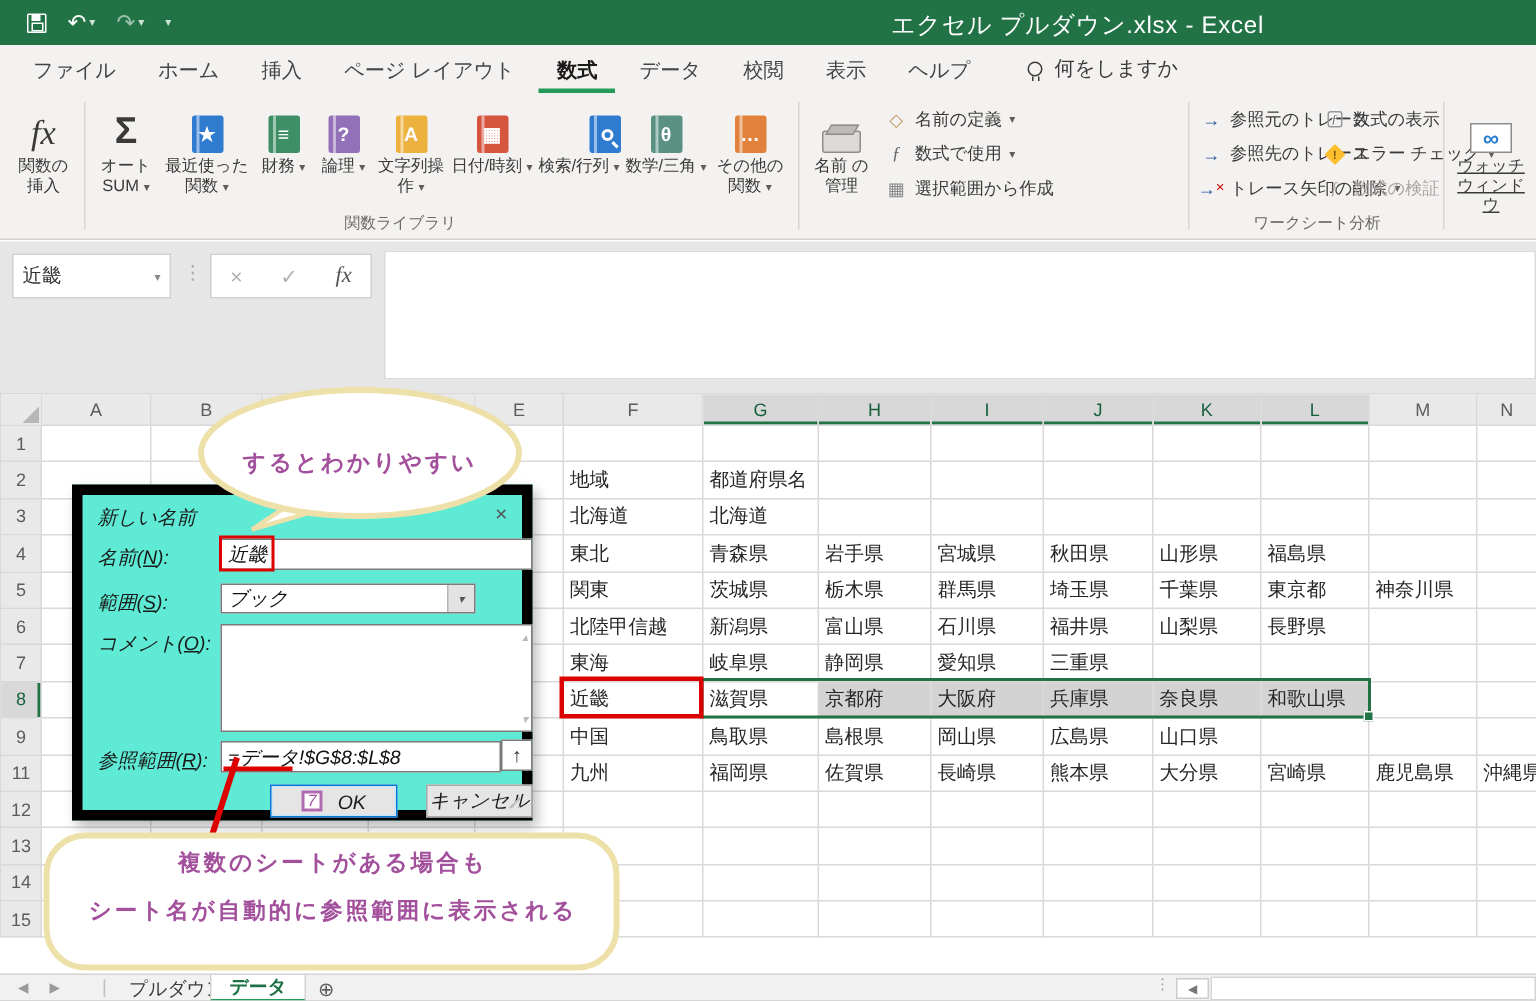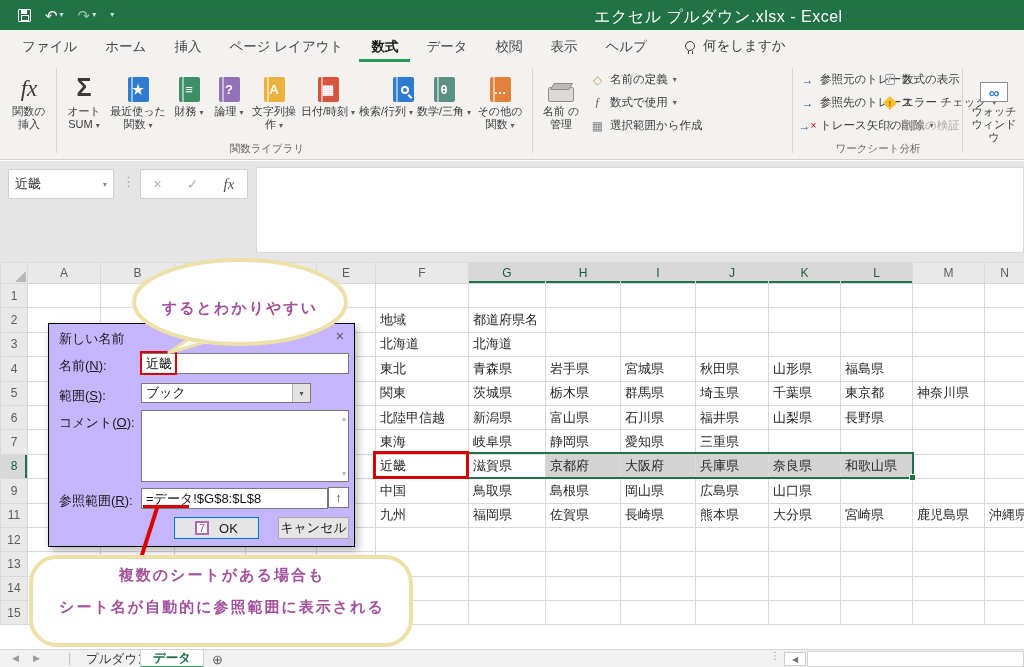--- a/index.html
+++ b/index.html
@@ -85,22 +85,22 @@
                 border-left:11px solid transparent; border-bottom:11px solid #b7b7b7; }
   td.cell { font-size:13px; color:#262626; padding:0 0 0 4px; background:#fff; }
   td.sel-fill { background:#d3d3d3; }
   .sel-border { position:absolute; left:467px; top:190px; width:447px; height:27px;
                 border:2px solid #217346; pointer-events:none; z-index:3; }
   .fill-handle { position:absolute; right:-4px; bottom:-4px; width:7px; height:7px; background:#217346; border:1px solid #fff; }
   .redbox-f8 { position:absolute; left:373px; top:189px; width:96px; height:28px;
                border:3px solid #dd0000; z-index:4; pointer-events:none; }
 
   
-  .dialog { position:absolute; left:48px; top:323px; width:307px; height:224px; background:#c4b5fd;
-            border:1px solid #000000; box-shadow:3px 4px 8px rgba(0,0,0,.28); z-index:10; font-size:13px; color:#1a1a1a; }
+  .dialog { position:absolute; left:48px; top:323px; width:307px; height:224px; background:#5eead4;
+            border:7px solid #000000; box-shadow:3px 4px 8px rgba(0,0,0,.28); z-index:10; font-size:13px; color:#1a1a1a;font-style:italic; }
   .dlg-title { position:absolute; left:10px; top:6px; font-size:13px; }
   .dlg-close { position:absolute; right:10px; top:4px; font-size:14px; color:#555; }
   .dlg-label { position:absolute; left:10px; }
   .dlg-input { position:absolute; background:#fff; border:1px solid #7a7a7a; font-size:13px; color:#111;
                display:flex; align-items:center; padding:0 4px; }
   .scope-arrow { position:absolute; right:0; top:0; bottom:0; width:18px; background:#e3e3e3;
                  border-left:1px solid #b5b5b5; display:flex; align-items:center; justify-content:center;
                  font-size:8px; color:#555; }
   .cmt-arrows { position:absolute; right:2px; font-size:8px; color:#b9b9b9; }
   .upbtn { position:absolute; left:279px; top:163px; width:21px; height:21px; background:#fff;
@@ -321,21 +321,21 @@
       <span class="sic disabled" style="font-family:'Liberation Serif',serif; font-style:italic;">ƒ</span>
       <span class="disabled">数式の検証</span>
     </div>
     <div class="gsep" style="left:962px;"></div>
     <div class="rbig" style="left:968px; width:52px;">
       <div class="ric">
           <span class="glassbox">
             <span>∞</span>
           </span>
         </div>
-      <div class="rlbl" style="width:50px;"><span>ウォッチ ウィンドウ</span></div>
+      <div class="rlbl" style="width:50px;text-decoration:underline;"><span>ウォッチ ウィンドウ</span></div>
     </div>
     <div class="grp-label" style="left:796px; width:164px;">ワークシート分析</div>
   </div>
 
   <div class="fxstrip">
     <div class="namebox">
       <span>近畿</span>
       <span class="nbcaret">▾</span>
     </div>
     <div class="fxdots">⋮</div>

